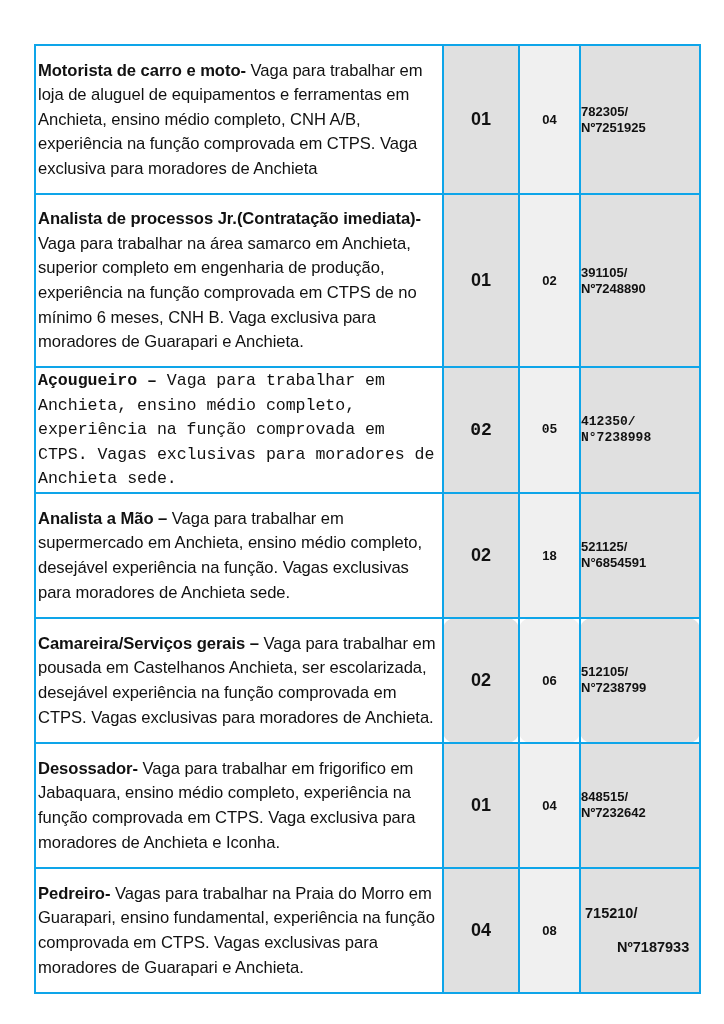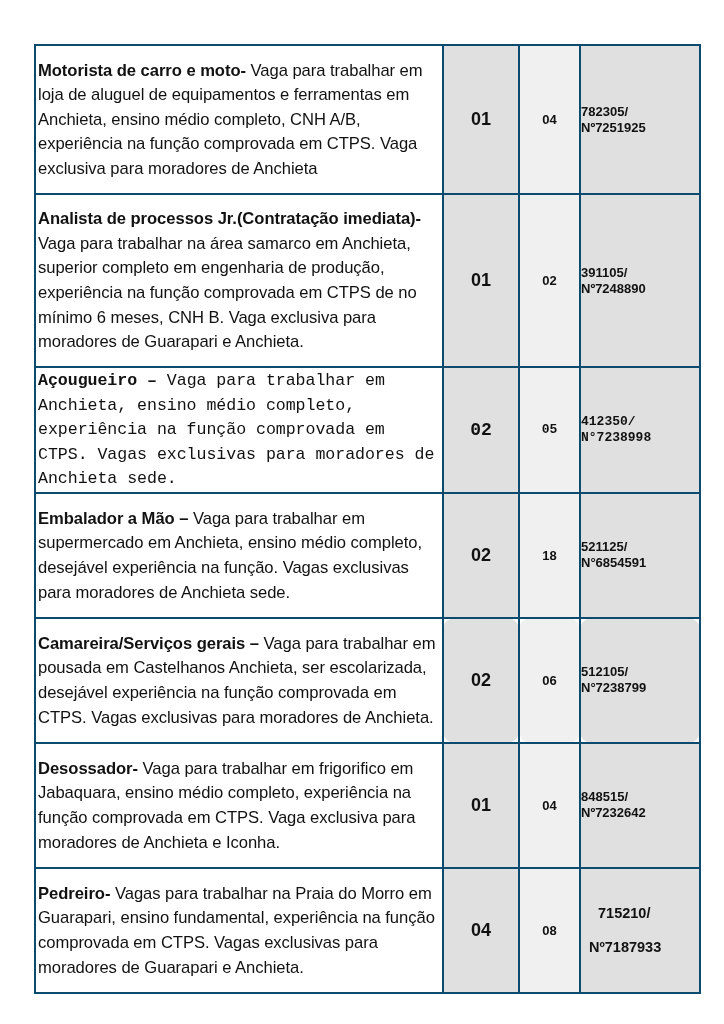--- a/index.html
+++ b/index.html
@@ -17,21 +17,21 @@
     }
     table.jobs {
       position: absolute;
       left: 34px;
       top: 44px;
       width: 665px;
       border-collapse: collapse;
       table-layout: fixed;
     }
     table.jobs td {
-      border: 2px solid #0c4a6e;
+      border: 2px solid #0ea5e9;
       padding: 0;
       vertical-align: middle;
     }
     col.c-desc { width: 408px; }
     col.c-a { width: 76px; }
     col.c-b { width: 61px; }
     col.c-code { width: 120px; }
     td.desc {
       background: #ffffff;
       font-size: 16.6px;
@@ -59,22 +59,22 @@
       font-weight: bold;
       font-size: 13px;
       line-height: 16px;
     }
     td.code span { display: block; }
     td.code.offset {
       text-align: left;
       font-size: 14.5px;
       line-height: 18px;
     }
-    td.code.offset .l1 { padding-left: 17px; margin-bottom: 16px; }
-    td.code.offset .l2 { padding-left: 8px; }
+    td.code.offset .l1 { padding-left: 4px; margin-bottom: 16px; }
+    td.code.offset .l2 { padding-left: 36px; }
     tr.r1 td { height: 146px; }
     tr.r2 td { height: 170px; }
     tr.r3 td { height: 97px; font-family: Liberation Mono, monospace; }
     tr.r4 td { height: 122px; }
     tr.r5 td { height: 122px; border-radius: 12px; }
     tr.r6 td { height: 122px; }
     tr.r7 td { height: 122px; }
   </style>
 </head>
 <body>
@@ -108,21 +108,21 @@
     <tr class="r3">
       <td class="desc"><span class="title">Açougueiro –</span><span> Vaga para trabalhar em Anchieta, ensino médio completo, experiência na função comprovada em CTPS. Vagas exclusivas para moradores de Anchieta sede.</span></td>
       <td class="num-a">02</td>
       <td class="num-b">05</td>
       <td class="code">
           <span>412350/</span>
           <span>N°7238998</span>
         </td>
     </tr>
     <tr class="r4">
-      <td class="desc"><span class="title">Embalador a Mão –</span><span> Vaga para trabalhar em supermercado em Anchieta, ensino médio completo, desejável experiência na função. Vagas exclusivas para moradores de Anchieta sede.</span></td>
+      <td class="desc"><span class="title">Analista a Mão –</span><span> Vaga para trabalhar em supermercado em Anchieta, ensino médio completo, desejável experiência na função. Vagas exclusivas para moradores de Anchieta sede.</span></td>
       <td class="num-a">02</td>
       <td class="num-b">18</td>
       <td class="code">
           <span>521125/</span>
           <span>N°6854591</span>
         </td>
     </tr>
     <tr class="r5">
       <td class="desc"><span class="title">Camareira/Serviços gerais –</span><span> Vaga para trabalhar em pousada em Castelhanos Anchieta, ser escolarizada, desejável experiência na função comprovada em CTPS. Vagas exclusivas para moradores de Anchieta.</span></td>
       <td class="num-a">02</td>

